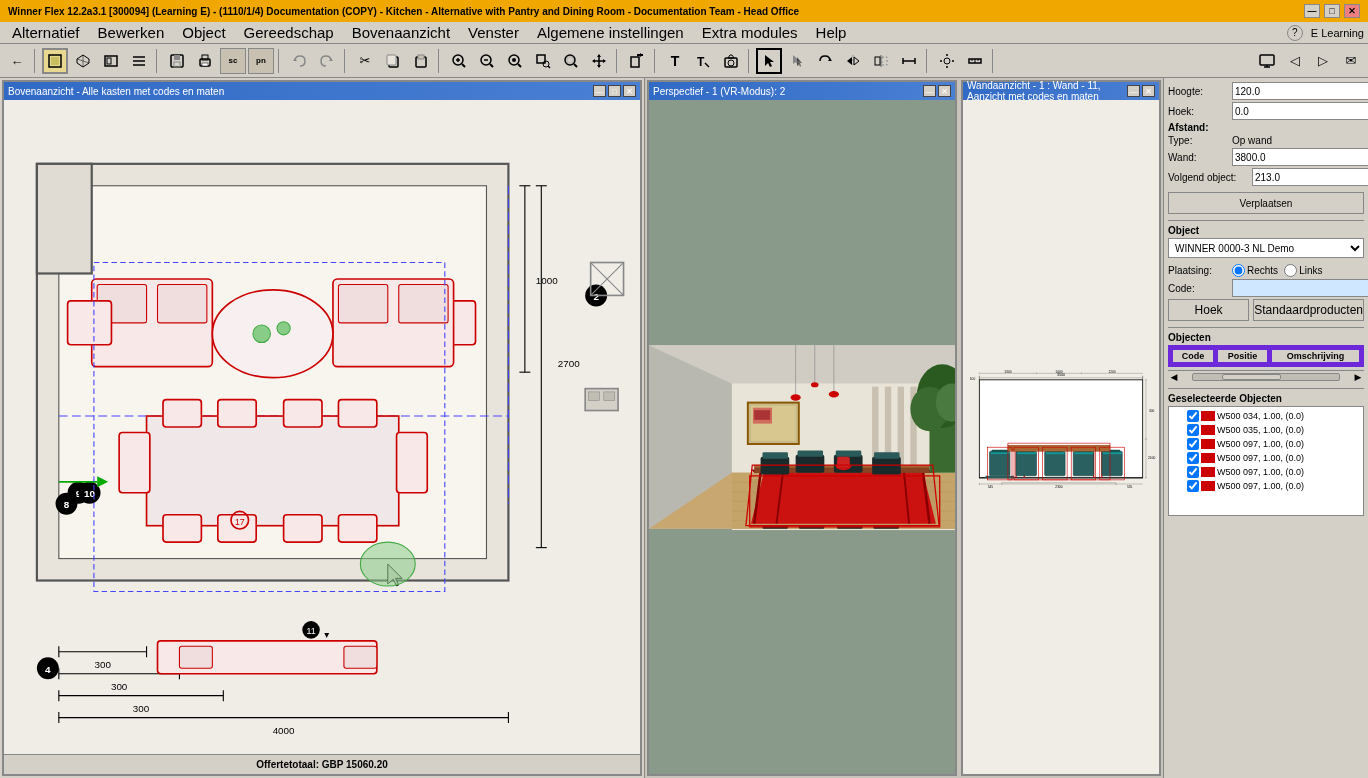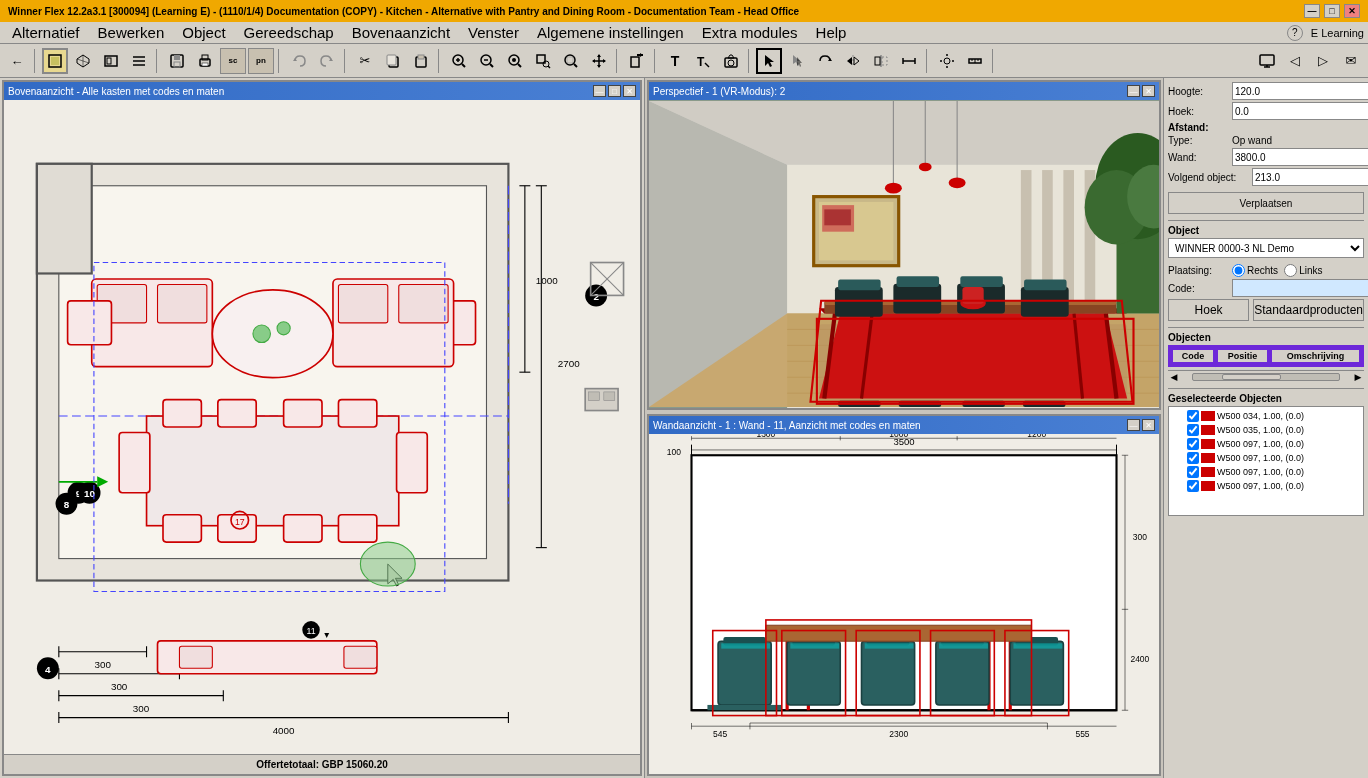--- a/index.html
+++ b/index.html
@@ -82,21 +82,21 @@
       background: #d4d0c8;
       display: flex;
       flex-direction: column;
       border-right: 1px solid #888;
     }
 
     
     #center-panel {
       flex: 1;
       display: flex;
-      flex-direction: column;
+      flex-direction: row;
       background: #c8c4bc;
     }
 
     
     #right-panel {
       width: 205px;
       min-width: 205px;
       background: #d4d0c8;
       border-left: 1px solid #888;
       padding: 4px;

